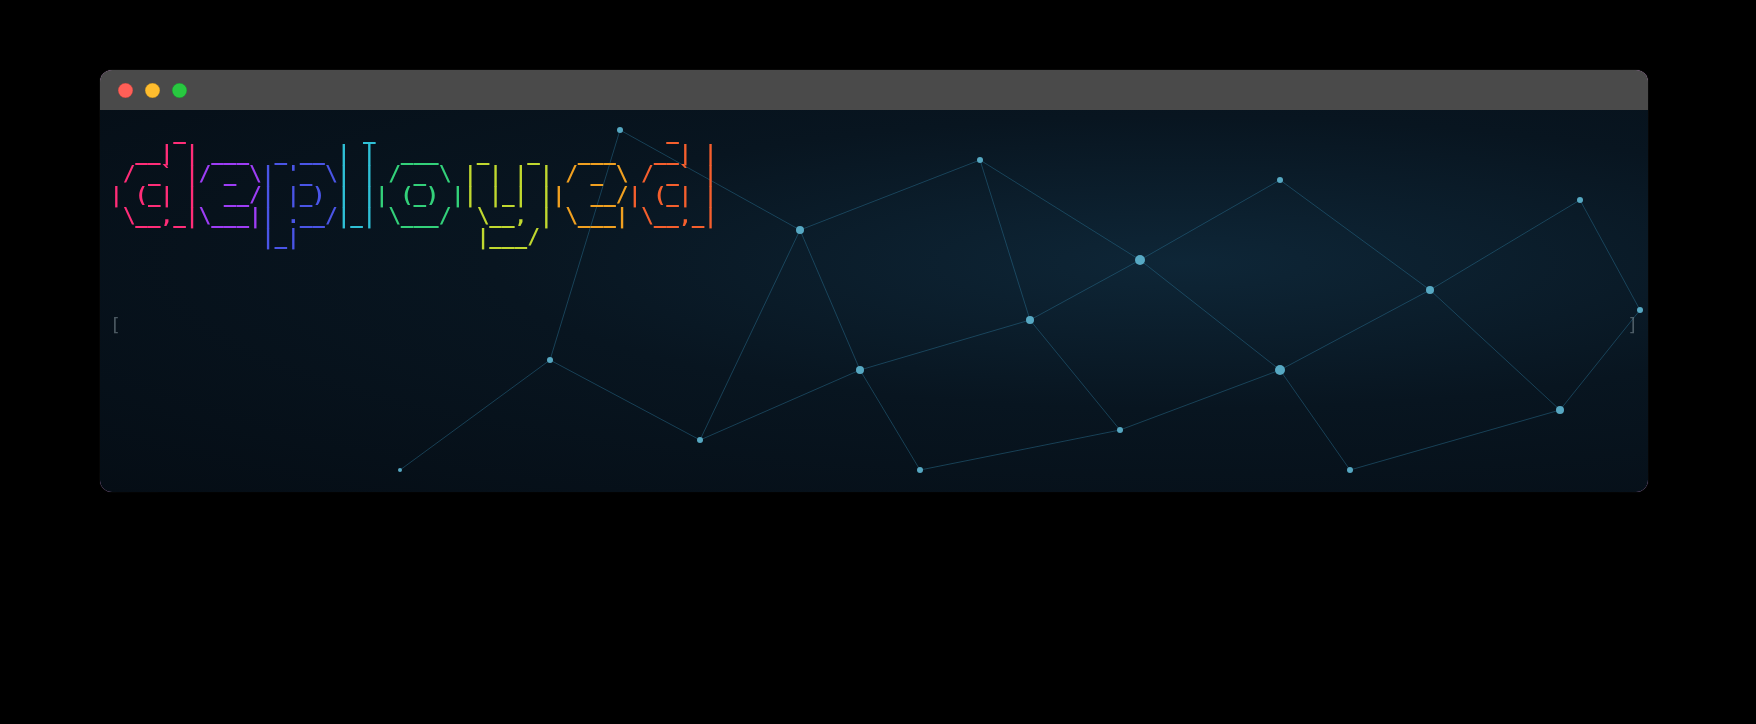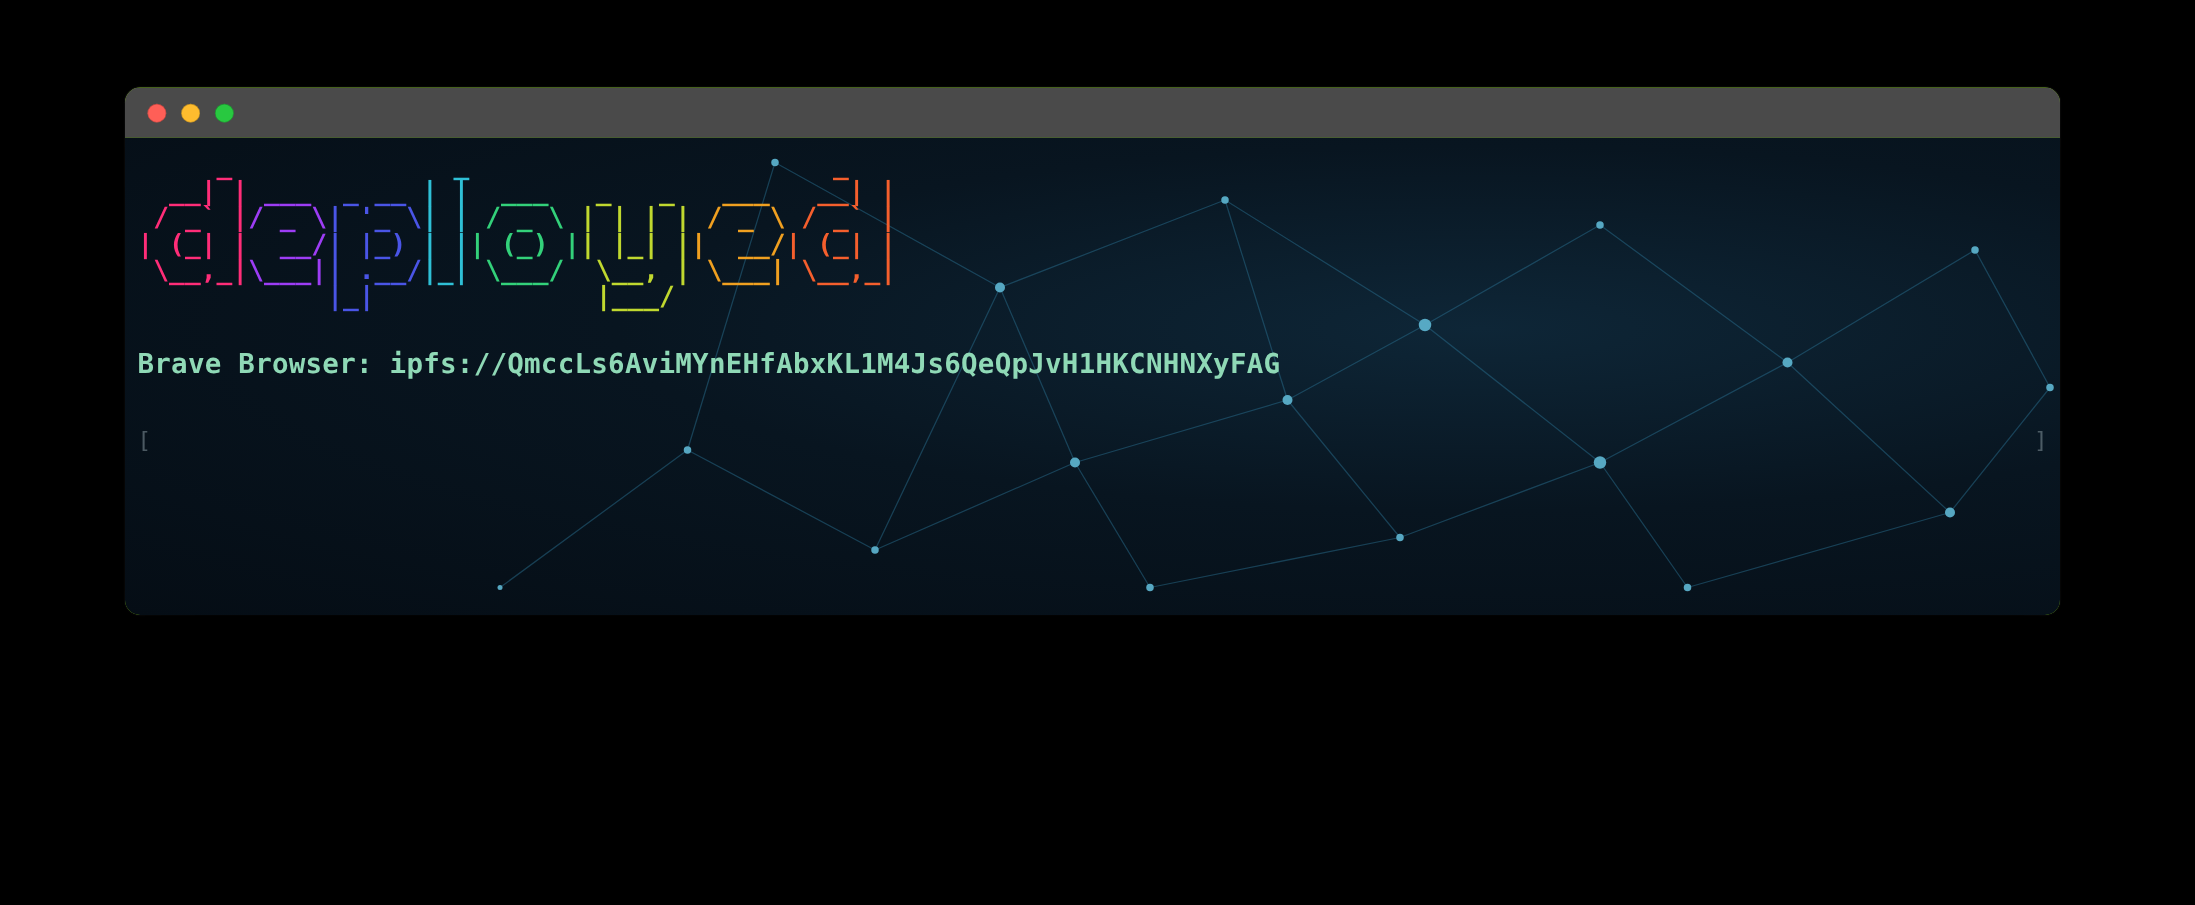--- a/index.html
+++ b/index.html
@@ -13,21 +13,21 @@
   }
   .window {
     position: absolute;
     left: 100px;
     top: 70px;
     width: 1548px;
     height: 422px;
     border-radius: 12px;
     overflow: hidden;
     box-shadow: 0 30px 60px rgba(0,0,0,0.85), 0 0 0 1px rgba(255,255,255,0.04);
-    background: #84cc16;
+    background: #f0abfc;
   }
   .titlebar {
     height: 40px;
     background: #4a4a4a;
     display: flex;
     align-items: center;
     padding-left: 18px;
     gap: 12px;
     position: relative;
     z-index: 3;
@@ -168,21 +168,20 @@
     </svg>
 
     <div class="content">
       <pre class="ascii"><span class="c0">     _ </span><span class="c1">      </span><span class="c2">      </span><span class="c3"> _ </span><span class="c4">      </span><span class="c5">      </span><span class="c6">      </span><span class="c7">    _ </span>
 <span class="c0">  __| |</span><span class="c1"> ___ </span><span class="c2"> _ __ </span><span class="c3">| |</span><span class="c4">  ___  </span><span class="c5"> _   _ </span><span class="c6">  ___ </span><span class="c7">  __| |</span>
 <span class="c0"> / _` |</span><span class="c1">/ _ \</span><span class="c2">| '_ \</span><span class="c3">| |</span><span class="c4"> / _ \ </span><span class="c5">| | | |</span><span class="c6"> / _ \</span><span class="c7"> / _` |</span>
 <span class="c0">| (_| |</span><span class="c1">  __/</span><span class="c2">| |_) </span><span class="c3">| |</span><span class="c4">| (_) |</span><span class="c5">| |_| |</span><span class="c6">|  __/</span><span class="c7">| (_| |</span>
 <span class="c0"> \__,_|</span><span class="c1">\___|</span><span class="c2">| .__/</span><span class="c3">|_|</span><span class="c4"> \___/ </span><span class="c5"> \__, |</span><span class="c6"> \___|</span><span class="c7"> \__,_|</span>
 <span class="c0">       </span><span class="c1">     </span><span class="c2">|_|   </span><span class="c3">   </span><span class="c4">       </span><span class="c5"> |___/ </span><span class="c6">      </span><span class="c7">       </span></pre>
 
-      <div class="out-line"><span>Brave Browser: </span><span>ipfs://QmccLs6AviMYnEHfAbxKL1M4Js6QeQpJvH1HKCNHNXyFAG</span></div>
 
       <div class="gap"></div>
 
 
       <div class="cursor-row">
         <span>[</span>
         <span>]</span>
       </div>
     </div>
   </div>

